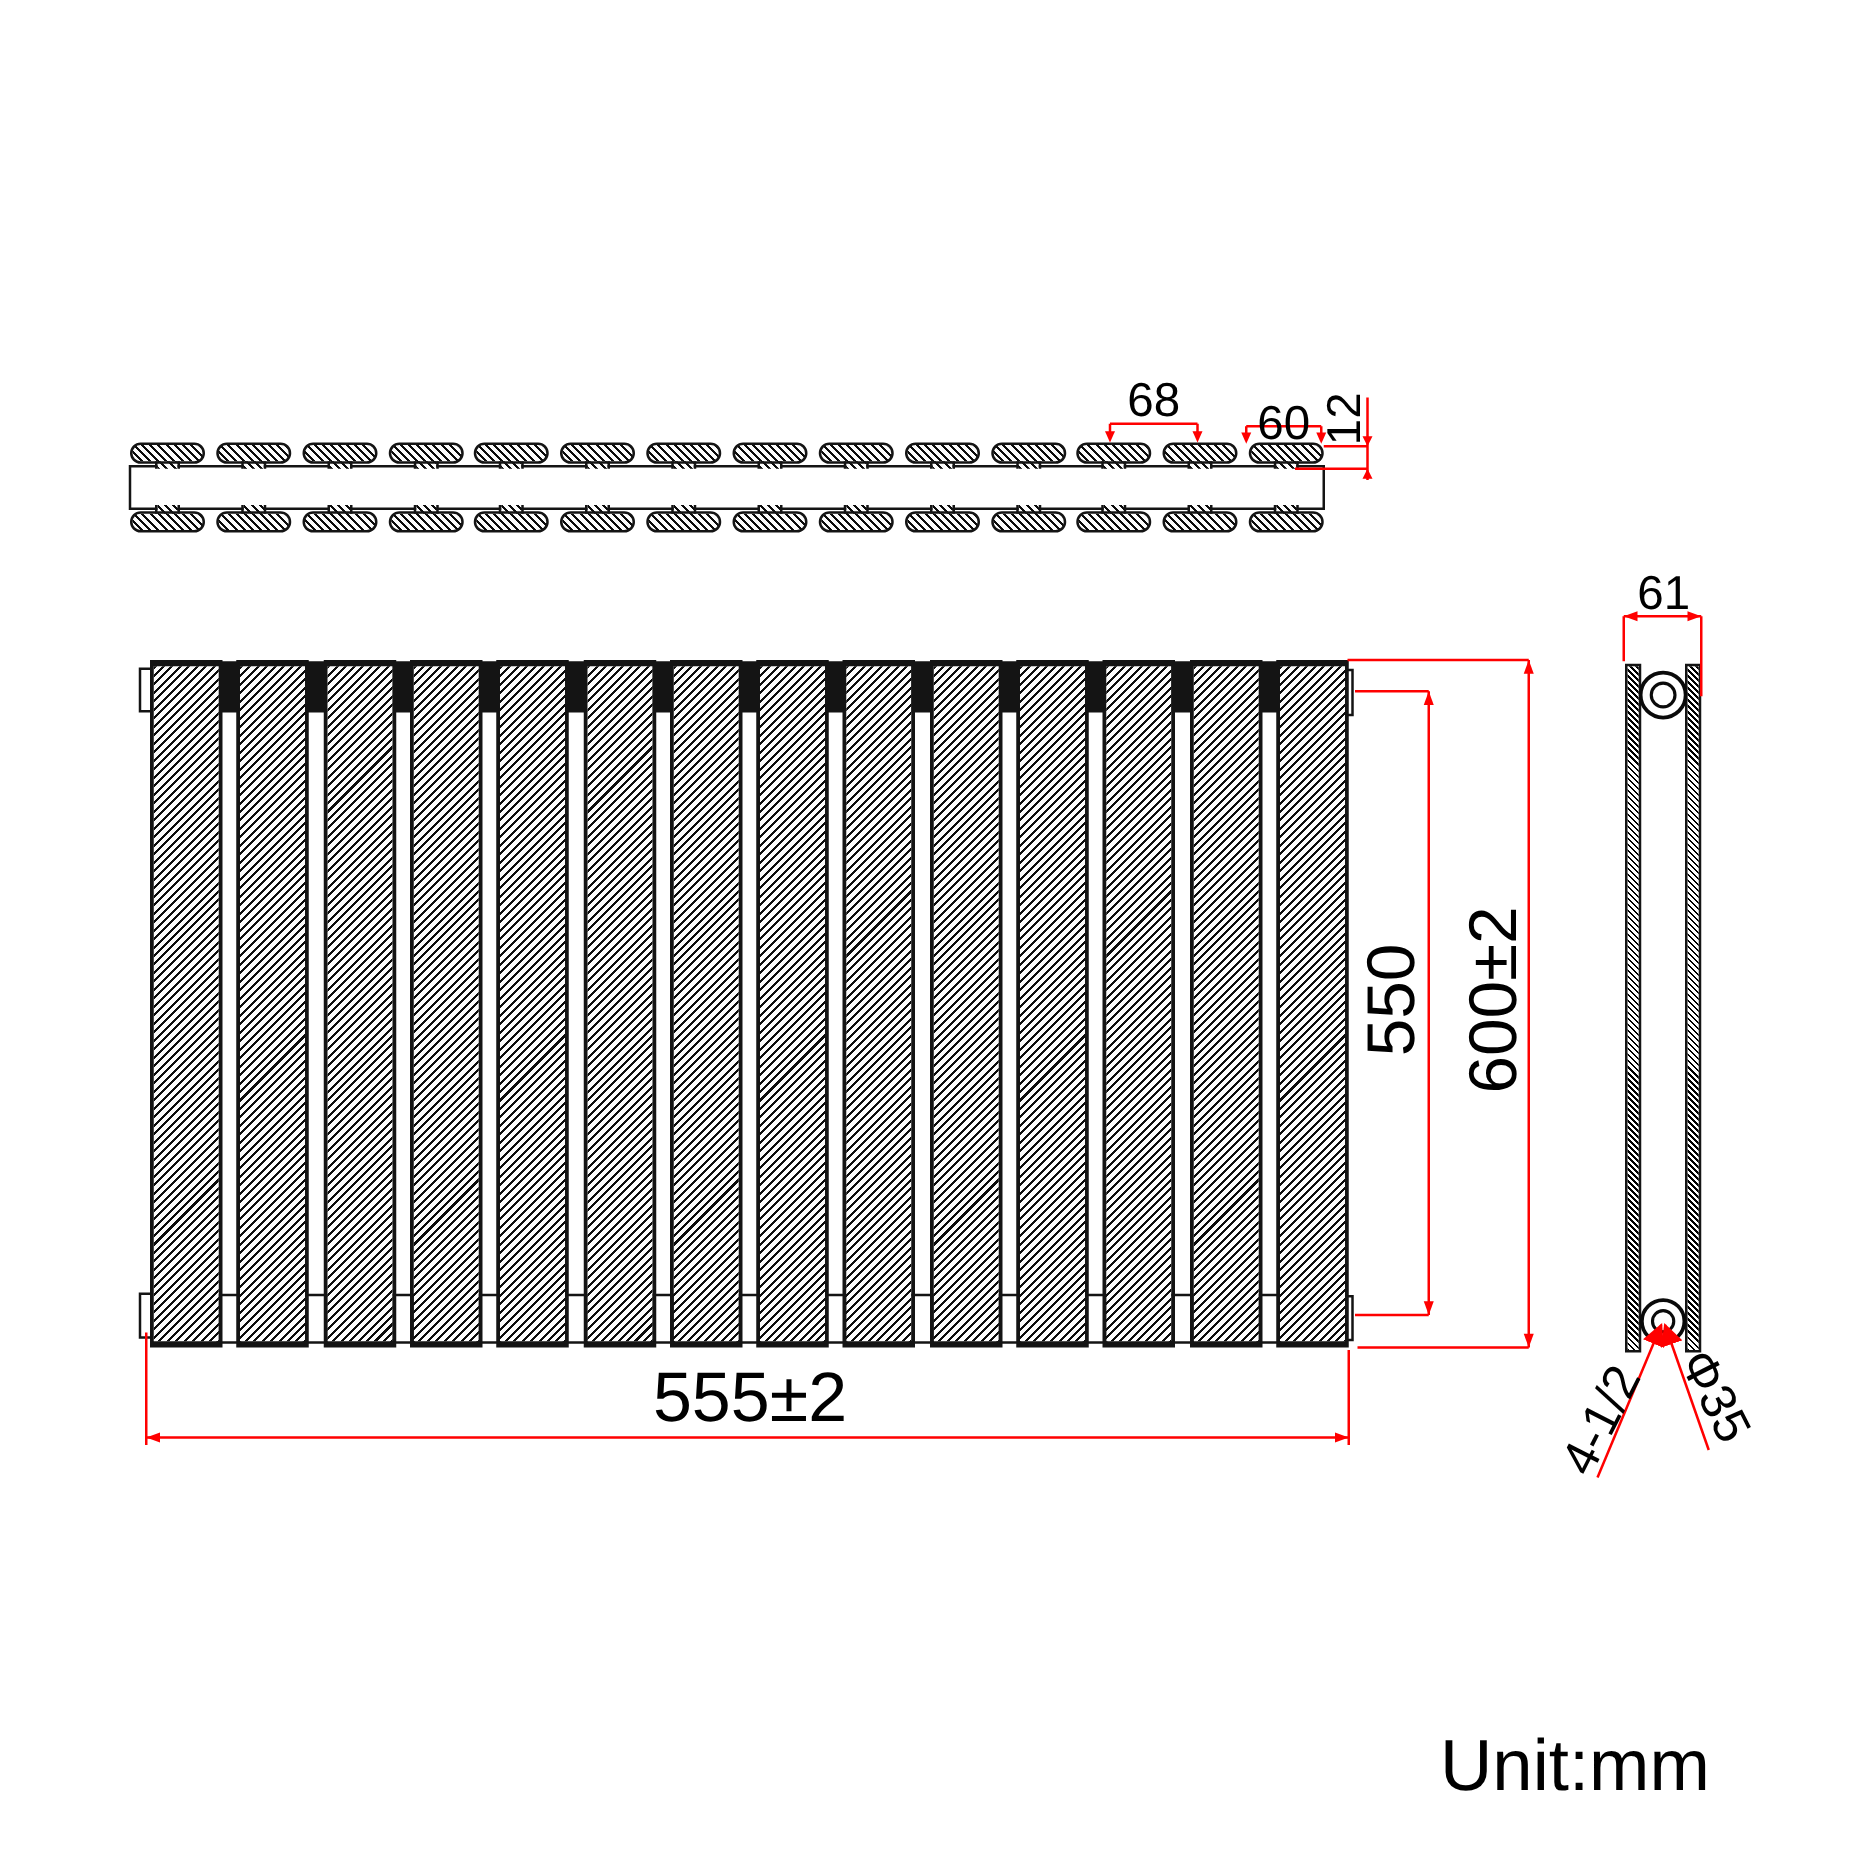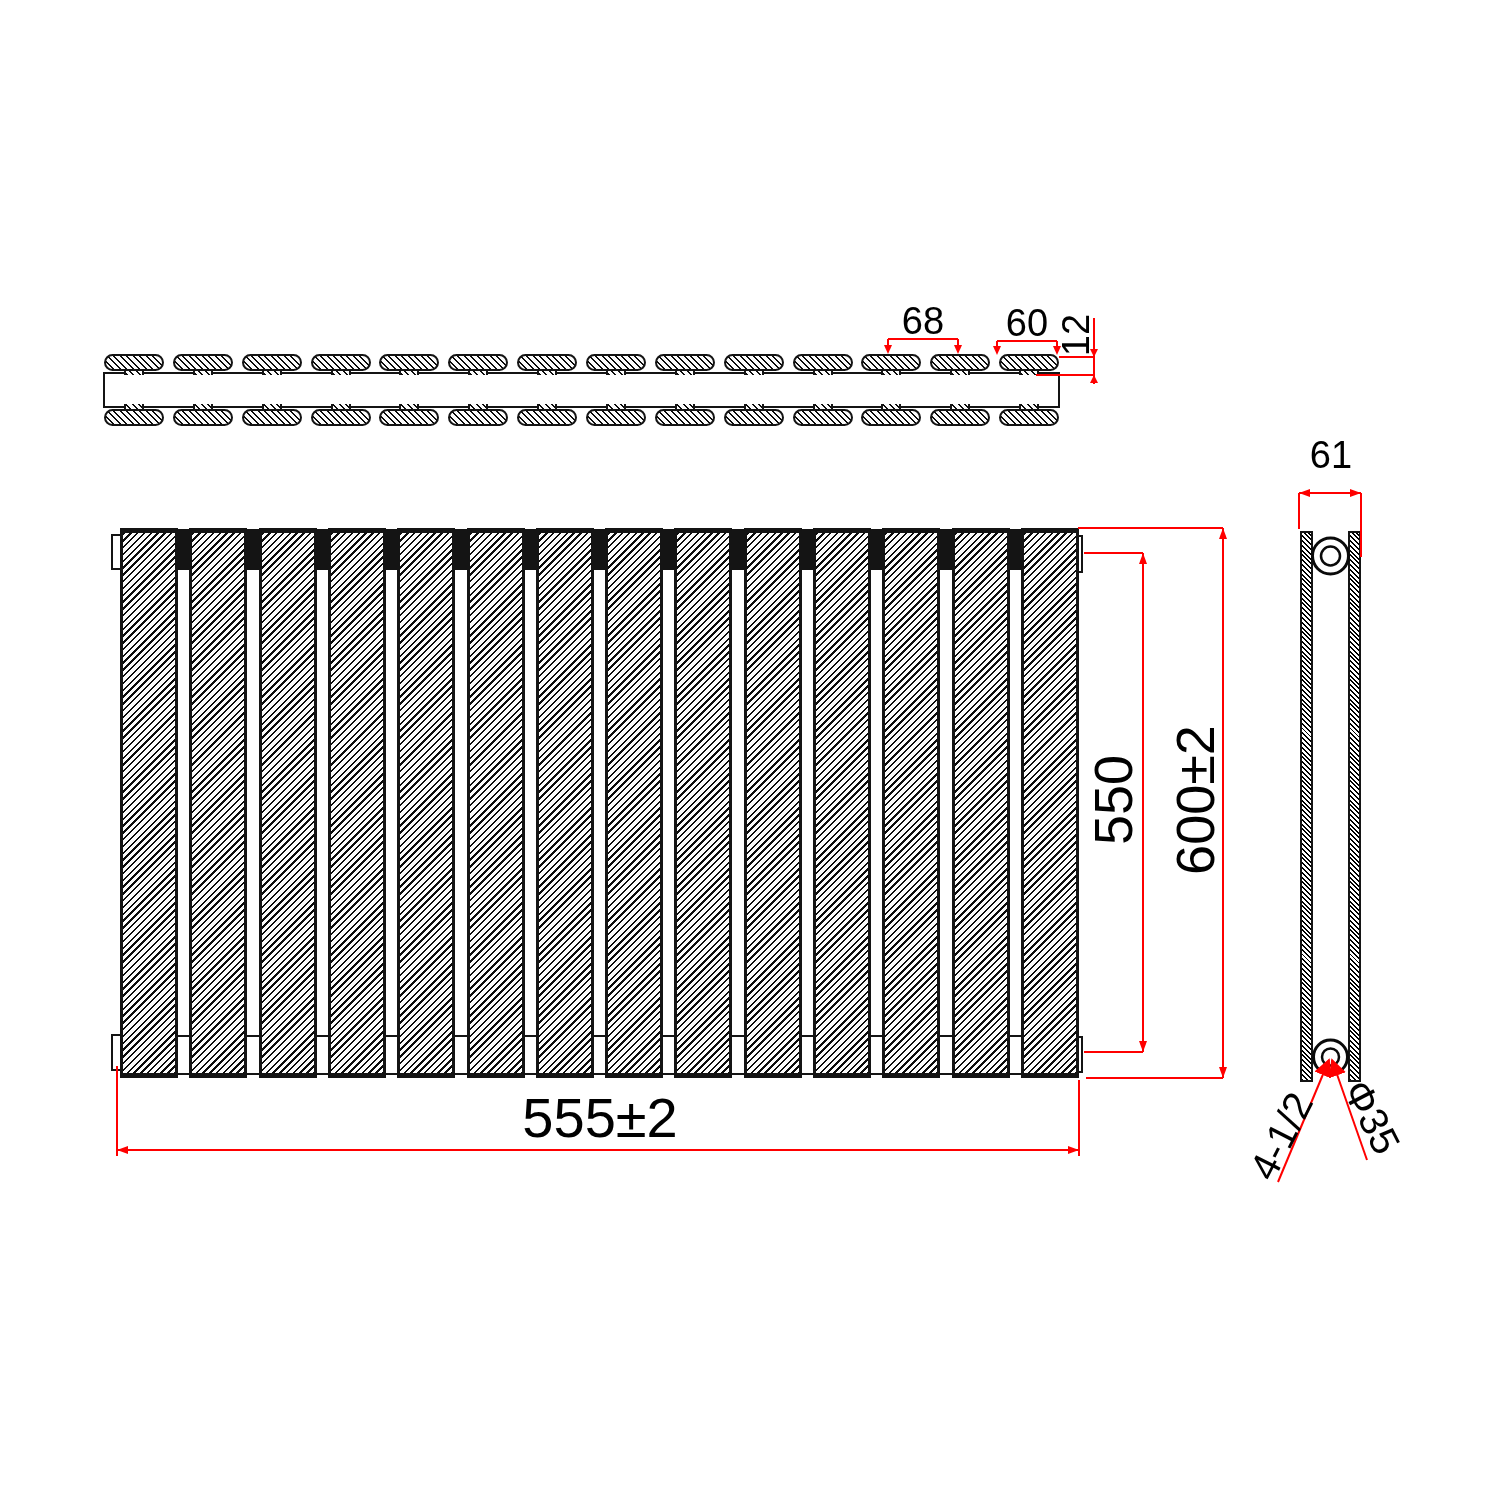--- a/index.html
+++ b/index.html
@@ -199,39 +199,40 @@
       <polygon points="1143,1052 1139,1041 1147,1041"></polygon>
       <polygon points="1223,528 1219,539 1227,539"></polygon>
       <polygon points="1223,1078 1219,1067 1227,1067"></polygon>
       <polygon points="1299,493 1310,489 1310,497"></polygon>
       <polygon points="1361,493 1350,489 1350,497"></polygon>
     </g>
   </svg>
 
   <div class="dim-label" style="left:885px;top:302px;width:76px;">68</div>
 
-  <div class="dim-label" style="left:989px;top:304px;width:76px;">60</div>
+  <div class="dim-label" style="left:989px;top:320px;width:76px;">60</div>
 
   <div class="dim-label rot" style="left:1035px;top:312px;width:84px;height:46px;transform:rotate(-90deg);">
     <span>12</span>
   </div>
 
   <div class="dim-label big" style="left:448px;top:1089px;width:304px;">555±2</div>
 
   <div class="dim-label rot mid" style="left:1013px;top:772px;width:200px;height:56px;transform:rotate(-90deg);">
     <span>550</span>
   </div>
 
   <div class="dim-label rot mid" style="left:1095px;top:769px;width:200px;height:62px;transform:rotate(-90deg);">
     <span>600±2</span>
   </div>
 
-  <div class="dim-label" style="left:1292px;top:436px;width:78px;">61</div>
+  <div class="dim-label" style="left:1292px;top:456px;width:78px;">61</div>
 
   <div class="dim-label rot leader-label" style="left:1206px;top:1112px;width:150px;height:48px;transform:rotate(-63deg);">
     <span>4-1/2</span>
   </div>
 
   <div class="dim-label rot leader-label" style="left:1312px;top:1093px;width:120px;height:48px;transform:rotate(63deg);">
     <span>Φ35</span>
   </div>
 
+  <div class="unit" style="left:1152px;top:1379px;">Unit:mm</div>
 </div>
 
 </body></html>

